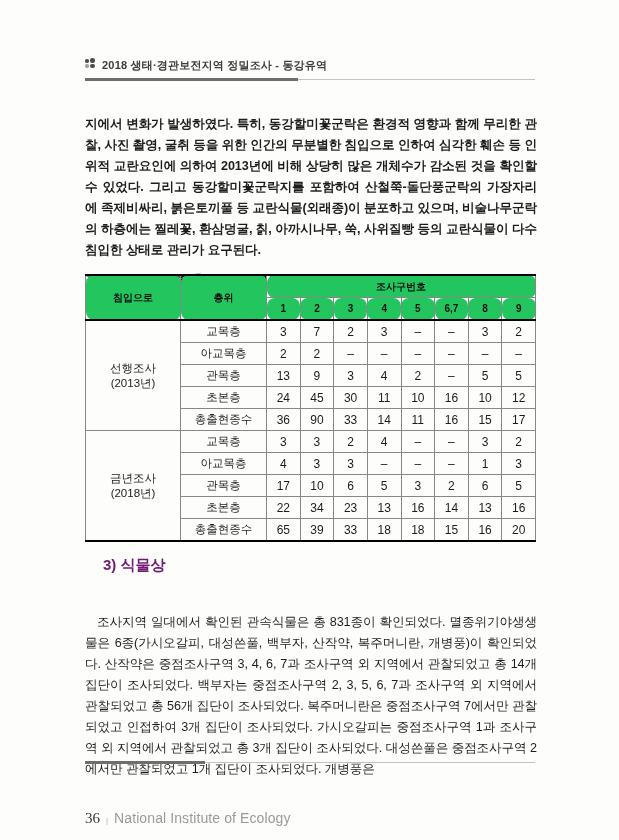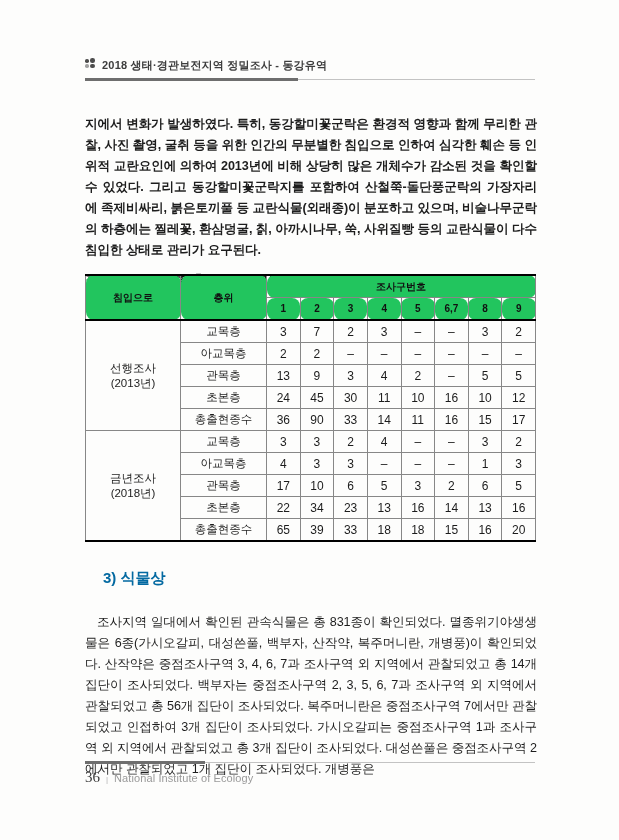--- a/index.html
+++ b/index.html
@@ -33,29 +33,29 @@
   }
   table.species th,table.species td{
     border:1px solid #878787;padding:0;text-align:center;vertical-align:middle;
     height:21px;font-weight:400;overflow:hidden;
   }
   table.species thead th{background:#22c55e;font-weight:700;font-size:10px;color:#111;border-radius:8px;}
   table.species thead{border-bottom:2px solid #000;}
   table.species td.period{font-size:11.5px;line-height:15px;background:#fdfdfc;margin-top:45px;}
   table.species td.layer{font-size:11.5px;}
   
-  .sec-head{position:absolute;left:103px;top:569px;font-size:15px;font-weight:700;color:#0369a1;}
+  .sec-head{position:absolute;left:103px;top:556px;font-size:15px;font-weight:700;color:#701a75;}
   
   .foot-rule{position:absolute;left:85px;top:761px;width:450px;display:flex;height:3px;}
   .foot-rule .dark{width:120px;height:3px;background:#6e6e6e;}
   .foot-rule .light{flex:1;height:1px;margin-top:1px;background:#c3c3c3;}
   .foot-line{position:absolute;left:85px;top:769px;display:flex;align-items:baseline;gap:6px;}
   .foot-page{font-size:15px;color:#3a3a3a;font-family:"Liberation Serif","DejaVu Serif",serif;}
   .foot-sep{font-size:8px;color:#b0b0b0;}
-  .foot-org{font-size:11px;color:#9a9a9a;letter-spacing:0.1px;}
+  .foot-org{font-size:14px;color:#9a9a9a;letter-spacing:0.1px;margin-top:41px;}
 </style>
 </head>
 <body>
 
 <div class="page">
 
   <div class="runhead">
     <div class="runhead-row">
       <span class="dots">
         <span class="d1"></span>

